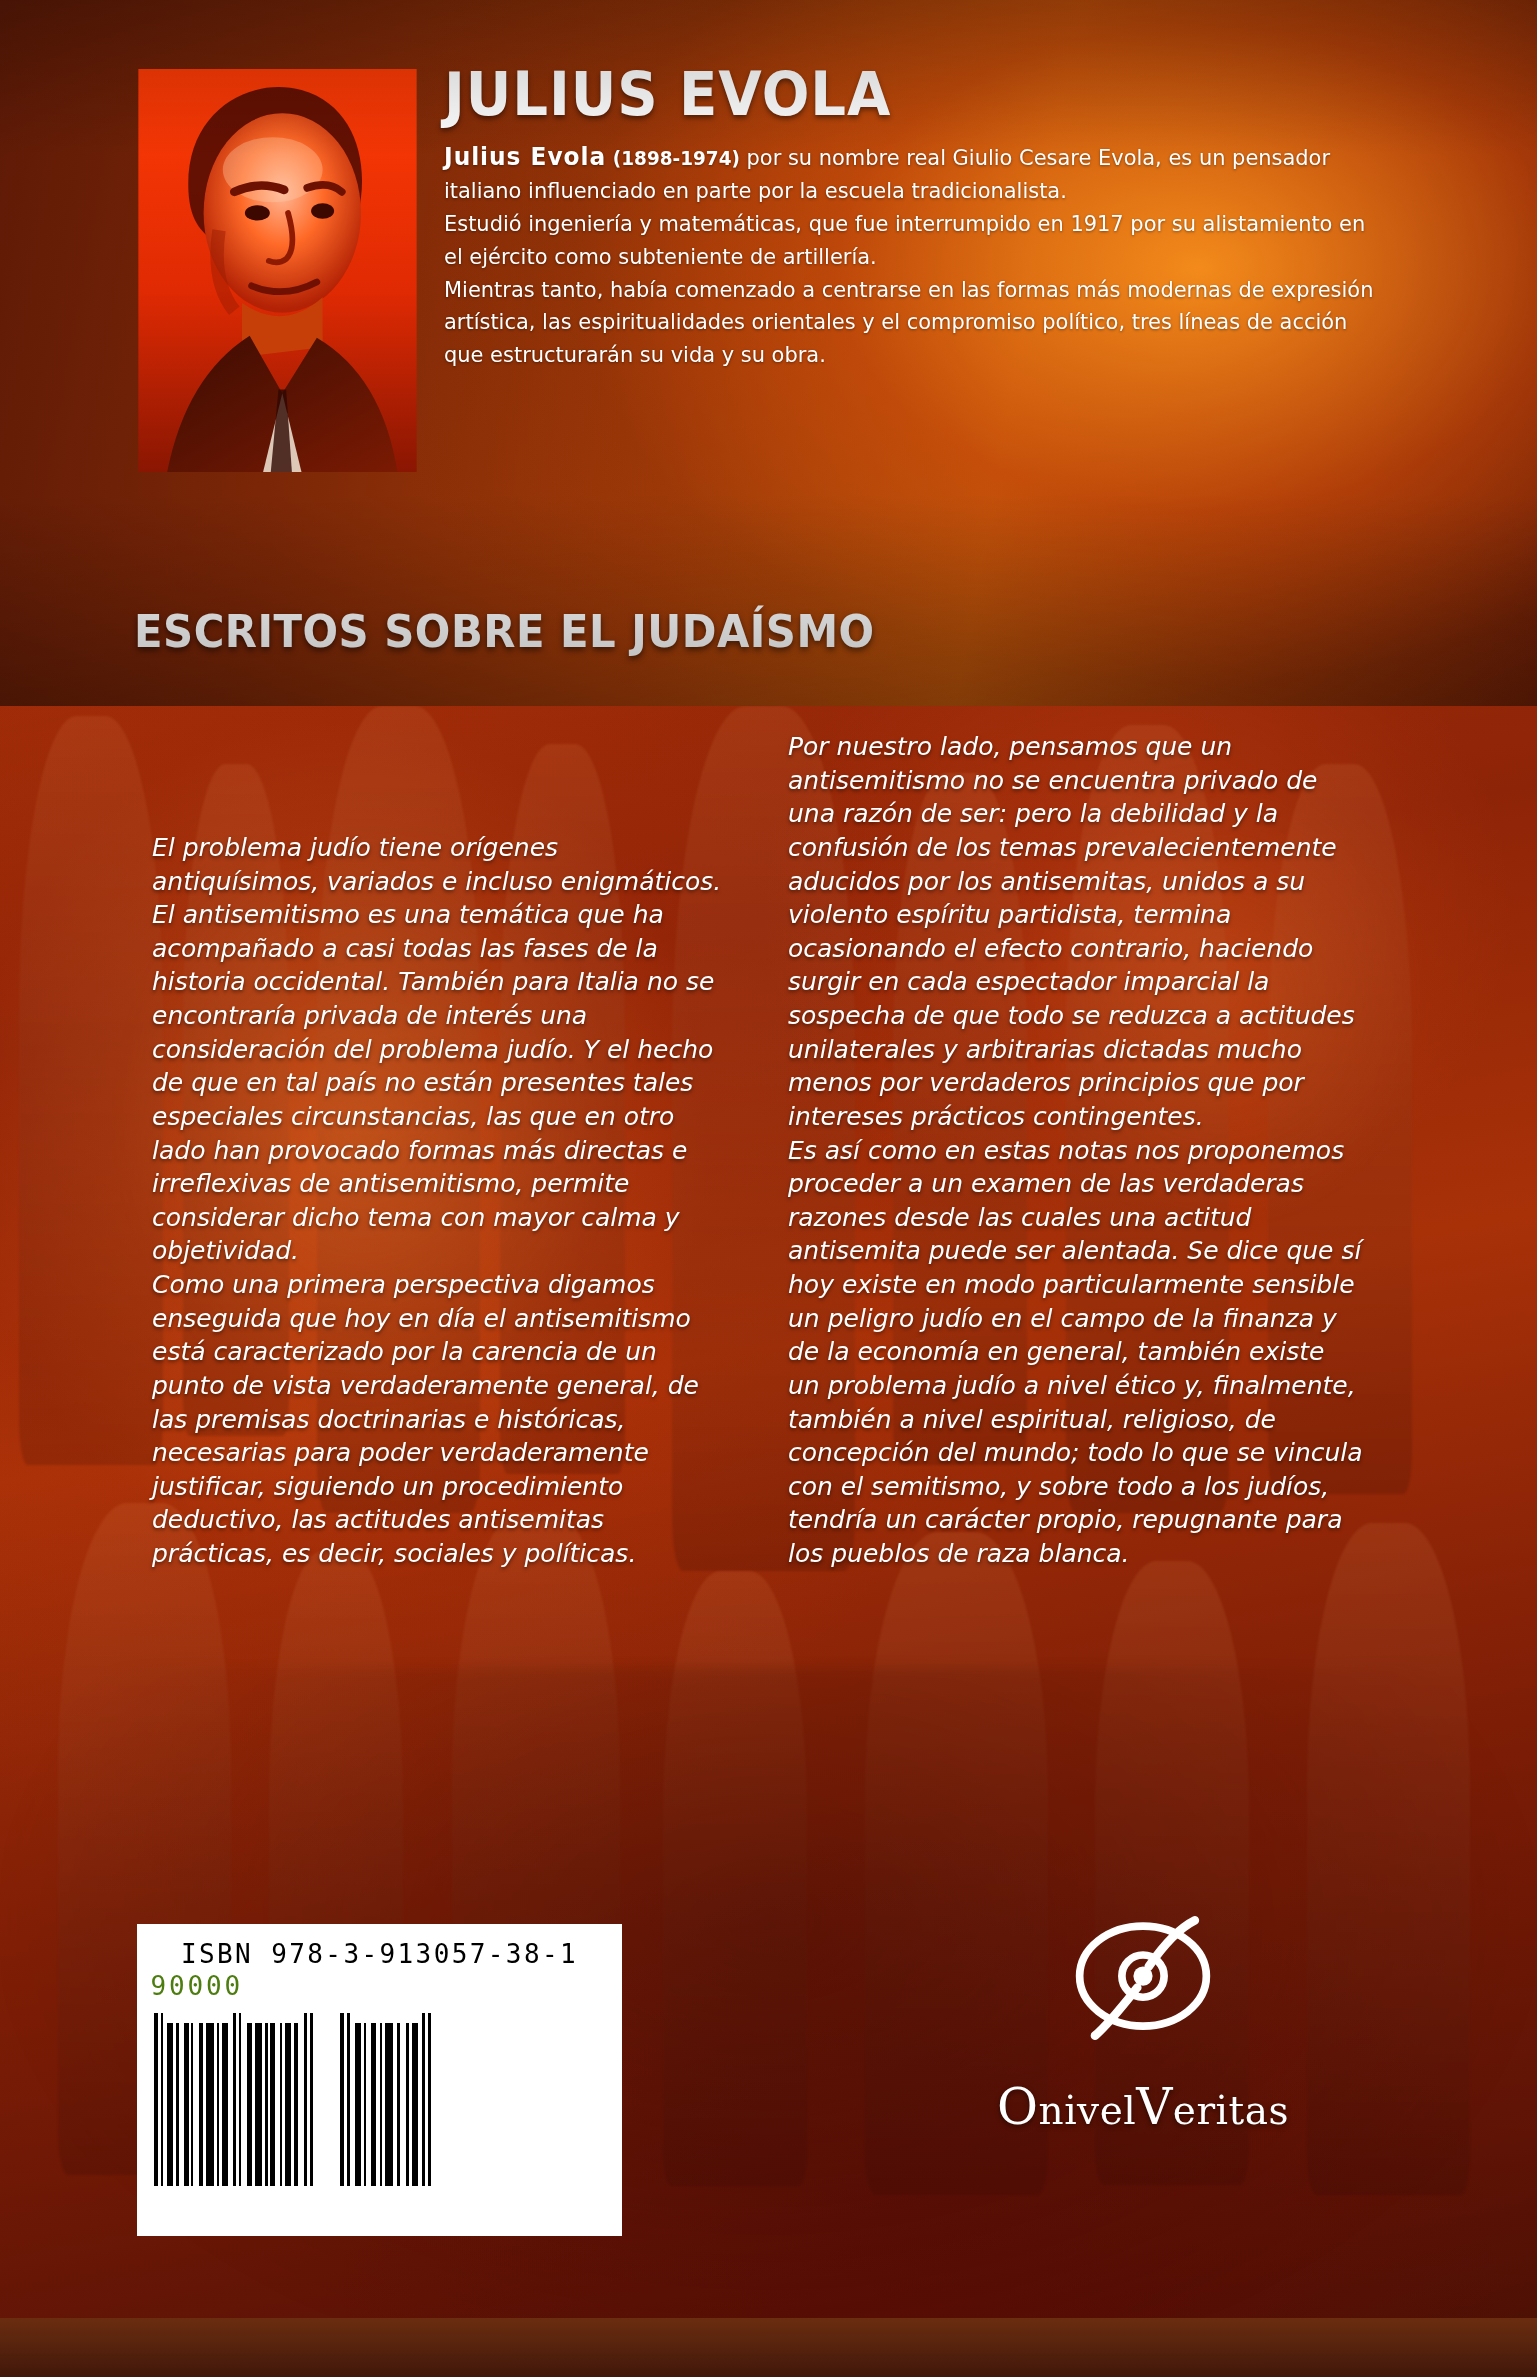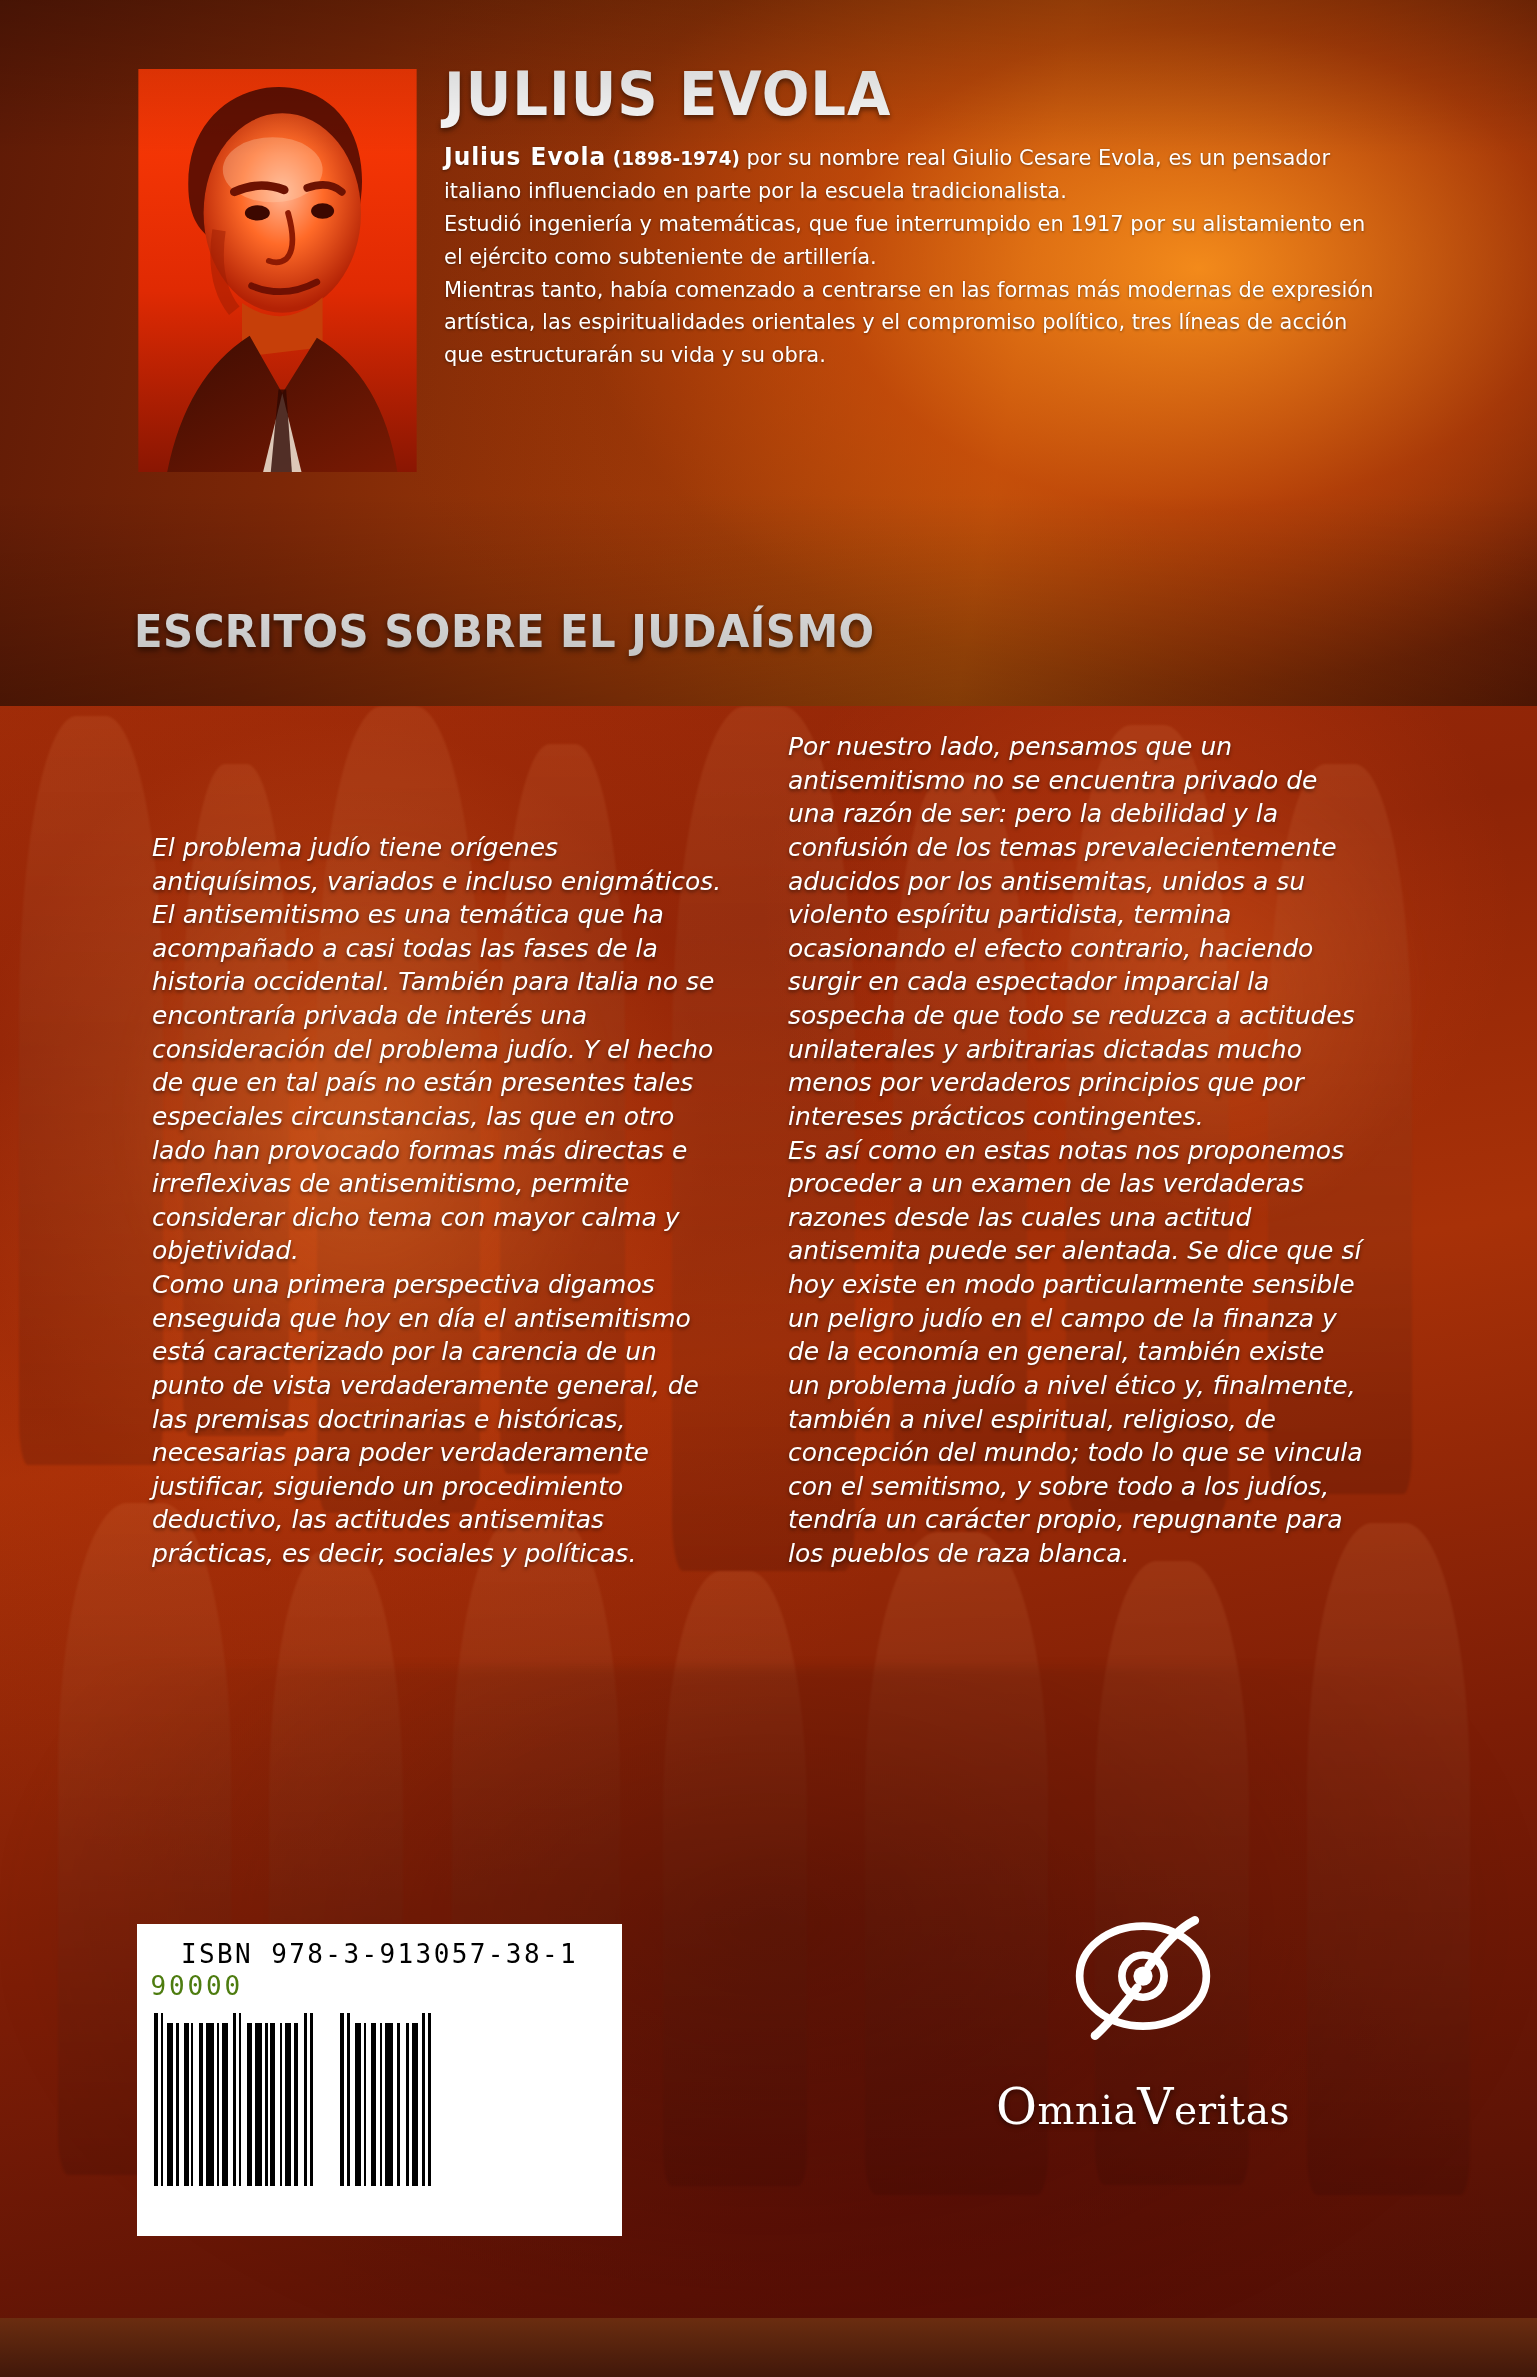--- a/index.html
+++ b/index.html
@@ -395,19 +395,19 @@
       <svg class="pub-mark" width="154" height="144" viewBox="0 0 160 150" xmlns="http://www.w3.org/2000/svg" aria-hidden="true">
         <g fill="none" stroke="#ffffff" stroke-width="8">
           <ellipse cx="80" cy="72" rx="66" ry="52"></ellipse>
           <circle cx="80" cy="72" r="22"></circle>
         </g>
         <circle cx="80" cy="72" r="10" fill="#ffffff"></circle>
         <path d="M86 62 C104 36 118 22 134 14" stroke="#ffffff" stroke-width="9" fill="none" stroke-linecap="round"></path>
         <path d="M74 84 C58 104 44 122 30 134" stroke="#ffffff" stroke-width="9" fill="none" stroke-linecap="round"></path>
       </svg>
       <p class="pub-name">
-        <span class="cap">O</span><span>mnia</span><span class="cap">V</span><span>eritas</span>
+        <span class="cap">O</span><span>nivel</span><span class="cap">V</span><span>eritas</span>
       </p>
     </div>
 
   </div>
 </div>
 
 
 </body></html>

